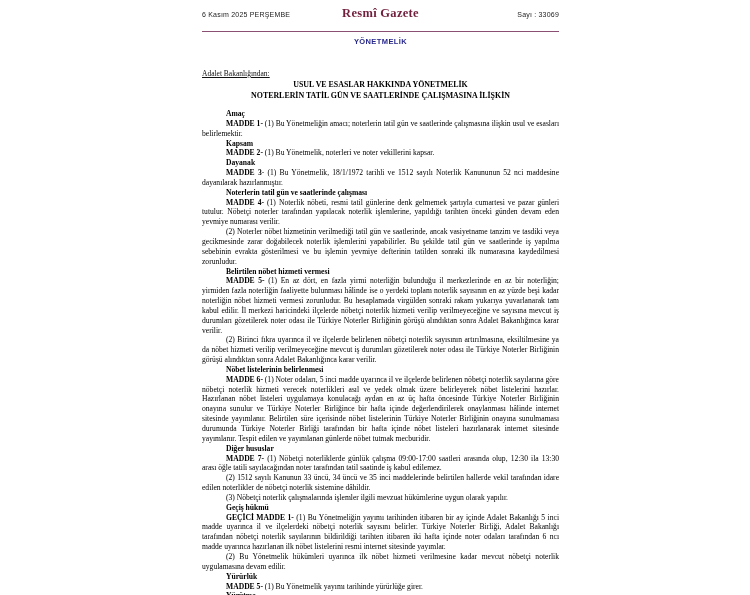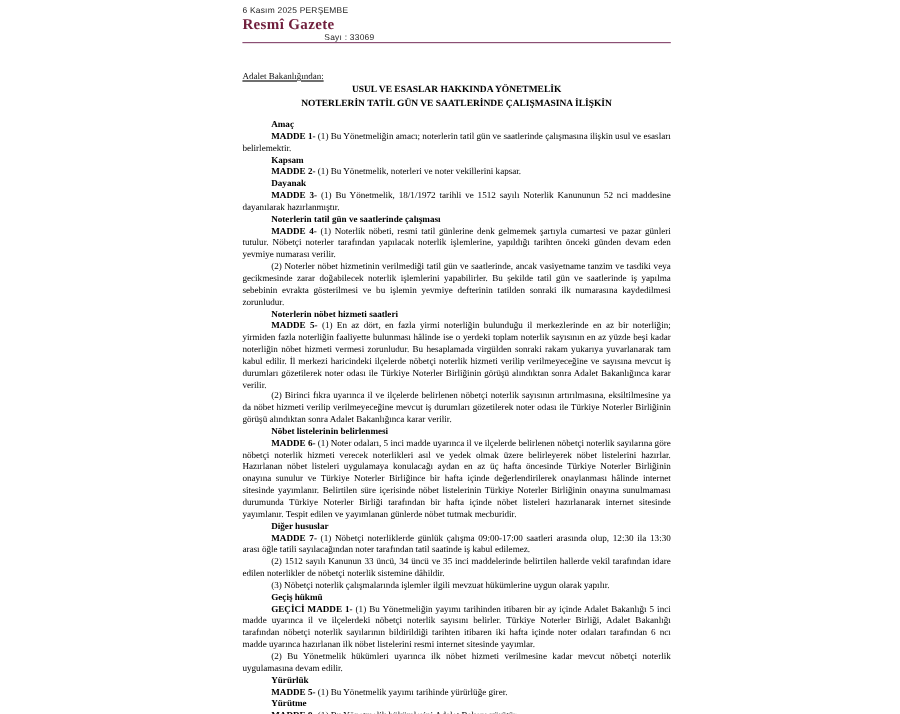--- a/index.html
+++ b/index.html
@@ -13,22 +13,21 @@
     width:750px;height:595px;background:#ffffff;overflow:hidden;
     font-family:"Liberation Serif",serif;color:var(--text);
     -webkit-font-smoothing:antialiased;
   }
   .page{position:relative;width:750px;height:595px;background:#fff;}
   .content{position:absolute;left:202px;top:6px;width:357px;}
 
   .gazette-header{
     display:flex;align-items:baseline;justify-content:space-between;
     border-bottom:1.2px solid var(--rule);
-    padding-bottom:0;
-    flex-direction:column;
+    padding-bottom:10px;
   }
   .hdr-date,.hdr-issue{
     font-family:"Liberation Sans",sans-serif;
     font-size:7px;letter-spacing:.2px;color:#222;white-space:nowrap;
   }
   .hdr-date{width:110px;text-align:left;}
   .hdr-issue{width:110px;text-align:right;}
   .hdr-masthead{
     font-family:"Liberation Serif",serif;font-weight:bold;
     font-size:12.5px;color:var(--masthead);text-align:center;flex:1;
@@ -59,39 +58,40 @@
 
 <div class="page">
   <div class="content">
 
     <div class="gazette-header">
       <span class="hdr-date">6 Kasım 2025 PERŞEMBE</span>
       <span class="hdr-masthead">Resmî Gazete</span>
       <span class="hdr-issue">Sayı : 33069</span>
     </div>
 
+    <div class="section-banner">YÖNETMELİK</div>
 
     <div class="issuer">Adalet Bakanlığından:</div>
 
     <div class="doc-title">
       <div>USUL VE ESASLAR HAKKINDA YÖNETMELİK</div>
       <div>NOTERLERİN TATİL GÜN VE SAATLERİNDE ÇALIŞMASINA İLİŞKİN</div>
     </div>
 
     <div class="doc-body">
         <p class="doc-heading">Amaç</p>
         <p class="doc-para"><b>MADDE 1-</b> (1) Bu Yönetmeliğin amacı; noterlerin tatil gün ve saatlerinde çalışmasına ilişkin usul ve esasları belirlemektir.</p>
         <p class="doc-heading">Kapsam</p>
         <p class="doc-para"><b>MADDE 2-</b> (1) Bu Yönetmelik, noterleri ve noter vekillerini kapsar.</p>
         <p class="doc-heading">Dayanak</p>
         <p class="doc-para"><b>MADDE 3-</b> (1) Bu Yönetmelik, 18/1/1972 tarihli ve 1512 sayılı Noterlik Kanununun 52 nci maddesine dayanılarak hazırlanmıştır.</p>
         <p class="doc-heading">Noterlerin tatil gün ve saatlerinde çalışması</p>
         <p class="doc-para"><b>MADDE 4-</b> (1) Noterlik nöbeti, resmi tatil günlerine denk gelmemek şartıyla cumartesi ve pazar günleri tutulur. Nöbetçi noterler tarafından yapılacak noterlik işlemlerine, yapıldığı tarihten önceki günden devam eden yevmiye numarası verilir.</p>
         <p class="doc-para">(2) Noterler nöbet hizmetinin verilmediği tatil gün ve saatlerinde, ancak vasiyetname tanzim ve tasdiki veya gecikmesinde zarar doğabilecek noterlik işlemlerini yapabilirler. Bu şekilde tatil gün ve saatlerinde iş yapılma sebebinin evrakta gösterilmesi ve bu işlemin yevmiye defterinin tatilden sonraki ilk numarasına kaydedilmesi zorunludur.</p>
-        <p class="doc-heading">Noterlerin nöbet hizmeti saatleri</p>
+        <p class="doc-heading">Belirtilen nöbet hizmeti vermesi</p>
         <p class="doc-para"><b>MADDE 5-</b> (1) En az dört, en fazla yirmi noterliğin bulunduğu il merkezlerinde en az bir noterliğin; yirmiden fazla noterliğin faaliyette bulunması hâlinde ise o yerdeki toplam noterlik sayısının en az yüzde beşi kadar noterliğin nöbet hizmeti vermesi zorunludur. Bu hesaplamada virgülden sonraki rakam yukarıya yuvarlanarak tam kabul edilir. İl merkezi haricindeki ilçelerde nöbetçi noterlik hizmeti verilip verilmeyeceğine ve sayısına mevcut iş durumları gözetilerek noter odası ile Türkiye Noterler Birliğinin görüşü alındıktan sonra Adalet Bakanlığınca karar verilir.</p>
         <p class="doc-para">(2) Birinci fıkra uyarınca il ve ilçelerde belirlenen nöbetçi noterlik sayısının artırılmasına, eksiltilmesine ya da nöbet hizmeti verilip verilmeyeceğine mevcut iş durumları gözetilerek noter odası ile Türkiye Noterler Birliğinin görüşü alındıktan sonra Adalet Bakanlığınca karar verilir.</p>
         <p class="doc-heading">Nöbet listelerinin belirlenmesi</p>
         <p class="doc-para"><b>MADDE 6-</b> (1) Noter odaları, 5 inci madde uyarınca il ve ilçelerde belirlenen nöbetçi noterlik sayılarına göre nöbetçi noterlik hizmeti verecek noterlikleri asıl ve yedek olmak üzere belirleyerek nöbet listelerini hazırlar. Hazırlanan nöbet listeleri uygulamaya konulacağı aydan en az üç hafta öncesinde Türkiye Noterler Birliğinin onayına sunulur ve Türkiye Noterler Birliğince bir hafta içinde değerlendirilerek onaylanması hâlinde internet sitesinde yayımlanır. Belirtilen süre içerisinde nöbet listelerinin Türkiye Noterler Birliğinin onayına sunulmaması durumunda Türkiye Noterler Birliği tarafından bir hafta içinde nöbet listeleri hazırlanarak internet sitesinde yayımlanır. Tespit edilen ve yayımlanan günlerde nöbet tutmak mecburidir.</p>
         <p class="doc-heading">Diğer hususlar</p>
         <p class="doc-para"><b>MADDE 7-</b> (1) Nöbetçi noterliklerde günlük çalışma 09:00-17:00 saatleri arasında olup, 12:30 ila 13:30 arası öğle tatili sayılacağından noter tarafından tatil saatinde iş kabul edilemez.</p>
         <p class="doc-para">(2) 1512 sayılı Kanunun 33 üncü, 34 üncü ve 35 inci maddelerinde belirtilen hallerde vekil tarafından idare edilen noterlikler de nöbetçi noterlik sistemine dâhildir.</p>
         <p class="doc-para">(3) Nöbetçi noterlik çalışmalarında işlemler ilgili mevzuat hükümlerine uygun olarak yapılır.</p>
         <p class="doc-heading">Geçiş hükmü</p>
         <p class="doc-para"><b>GEÇİCİ MADDE 1-</b> (1) Bu Yönetmeliğin yayımı tarihinden itibaren bir ay içinde Adalet Bakanlığı 5 inci madde uyarınca il ve ilçelerdeki nöbetçi noterlik sayısını belirler. Türkiye Noterler Birliği, Adalet Bakanlığı tarafından nöbetçi noterlik sayılarının bildirildiği tarihten itibaren iki hafta içinde noter odaları tarafından 6 ncı madde uyarınca hazırlanan ilk nöbet listelerini resmi internet sitesinde yayımlar.</p>

